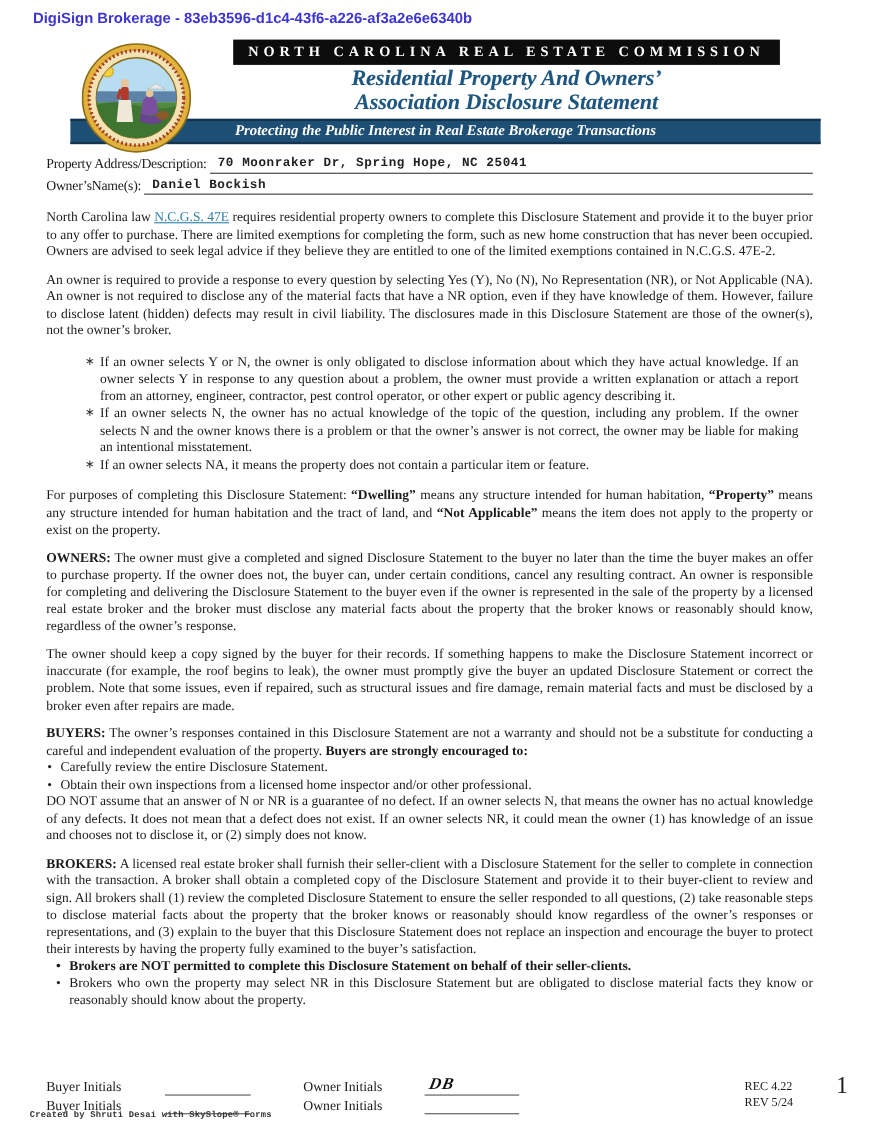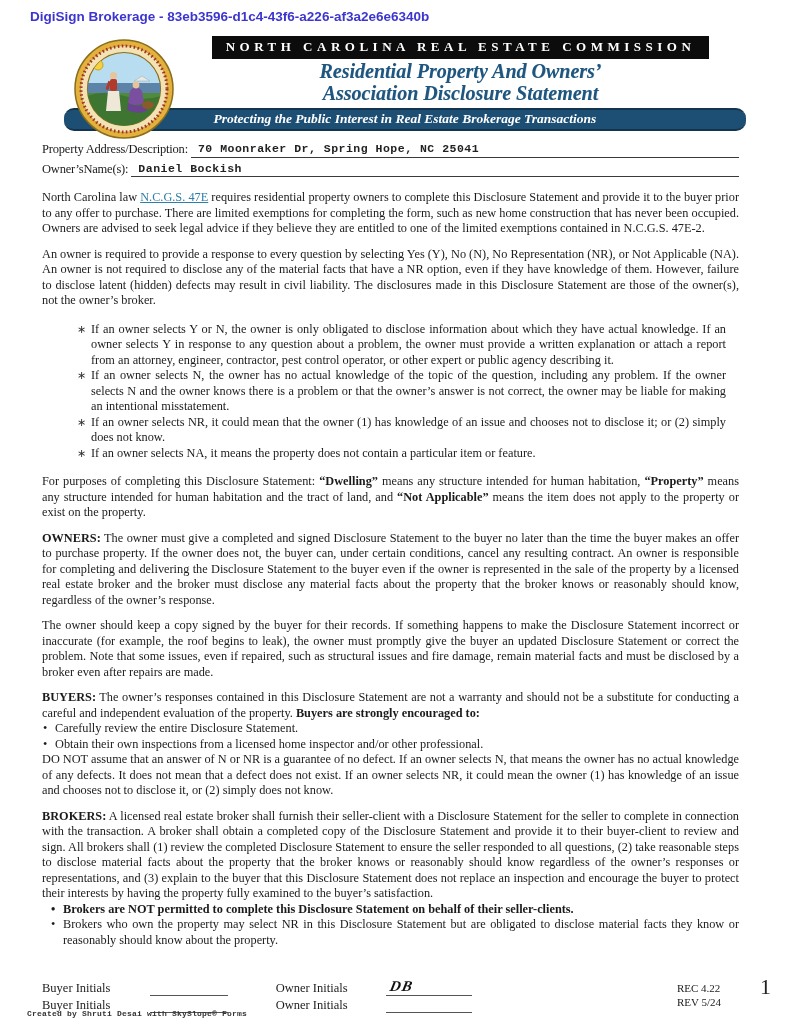--- a/index.html
+++ b/index.html
@@ -29,21 +29,20 @@
     color:var(--title-color, #1e567f);
     text-shadow:0.4px 0.4px 0 rgba(30,86,127,.35);
   }
   .tagline-bar {
     margin:4px 45px 0 64px;
     background:var(--tagline-bg, #1d4e74);
     border-top:2px solid #12344e; border-bottom:2px solid #12344e;
     color:#ffffff; text-align:center;
     font-size:13.5px; font-weight:bold; font-style:italic;
     padding:1px 0 2px 0;
-    border-radius:10px;
   }
   
   .content { position:absolute; top:141px; left:42px; right:52px; font-size:12.3px; line-height:15.5px; }
   .form-line { display:flex; align-items:flex-end; margin-bottom:3px; }
   .form-line .lbl { white-space:nowrap; font-size:12.5px; letter-spacing:-0.2px; }
   .fill {
     flex:1; border-bottom:1.2px solid #3a3a3a; margin-left:3px; padding:0 0 0 7px;
     font-family:"Liberation Mono", monospace; font-size:11.5px; font-weight:bold;
     letter-spacing:0.5px; color:#222;
   }
@@ -136,21 +135,20 @@
       <span class="fill">Daniel Bockish</span>
     </div>
 
     <p style="margin-top:13px"><span>North Carolina law </span><a class="link" href="#">N.C.G.S. 47E</a><span> requires residential property owners to complete this Disclosure Statement and provide it to the buyer prior to any offer to purchase. There are limited exemptions for completing the form, such as new home construction that has never been occupied. Owners are advised to seek legal advice if they believe they are entitled to one of the limited exemptions contained in N.C.G.S. 47E-2.</span></p>
 
     <p>An owner is required to provide a response to every question by selecting Yes (Y), No (N), No Representation (NR), or Not Applicable (NA). An owner is not required to disclose any of the material facts that have a NR option, even if they have knowledge of them. However, failure to disclose latent (hidden) defects may result in civil liability. The disclosures made in this Disclosure Statement are those of the owner(s), not the owner’s broker.</p>
 
     <ul class="starlist">
       <li>If an owner selects Y or N, the owner is only obligated to disclose information about which they have actual knowledge. If an owner selects Y in response to any question about a problem, the owner must provide a written explanation or attach a report from an attorney, engineer, contractor, pest control operator, or other expert or public agency describing it.</li>
       <li>If an owner selects N, the owner has no actual knowledge of the topic of the question, including any problem. If the owner selects N and the owner knows there is a problem or that the owner’s answer is not correct, the owner may be liable for making an intentional misstatement.</li>
-      <li>If an owner selects NR, it could mean that the owner (1) has knowledge of an issue and chooses not to disclose it; or (2) simply does not know.</li>
       <li>If an owner selects NA, it means the property does not contain a particular item or feature.</li>
     </ul>
 
     <p><span>For purposes of completing this Disclosure Statement: </span><span class="b">“Dwelling”</span><span> means any structure intended for human habitation, </span><span class="b">“Property”</span><span> means any structure intended for human habitation and the tract of land, and </span><span class="b">“Not Applicable”</span><span> means the item does not apply to the property or exist on the property.</span></p>
 
     <p><span class="b">OWNERS:</span><span> The owner must give a completed and signed Disclosure Statement to the buyer no later than the time the buyer makes an offer to purchase property. If the owner does not, the buyer can, under certain conditions, cancel any resulting contract. An owner is responsible for completing and delivering the Disclosure Statement to the buyer even if the owner is represented in the sale of the property by a licensed real estate broker and the broker must disclose any material facts about the property that the broker knows or reasonably should know, regardless of the owner’s response.</span></p>
 
     <p>The owner should keep a copy signed by the buyer for their records. If something happens to make the Disclosure Statement incorrect or inaccurate (for example, the roof begins to leak), the owner must promptly give the buyer an updated Disclosure Statement or correct the problem. Note that some issues, even if repaired, such as structural issues and fire damage, remain material facts and must be disclosed by a broker even after repairs are made.</p>
 
     <p><span class="b">BUYERS:</span><span> The owner’s responses contained in this Disclosure Statement are not a warranty and should not be a substitute for conducting a careful and independent evaluation of the property. </span><span class="b">Buyers are strongly encouraged to:</span></p>

